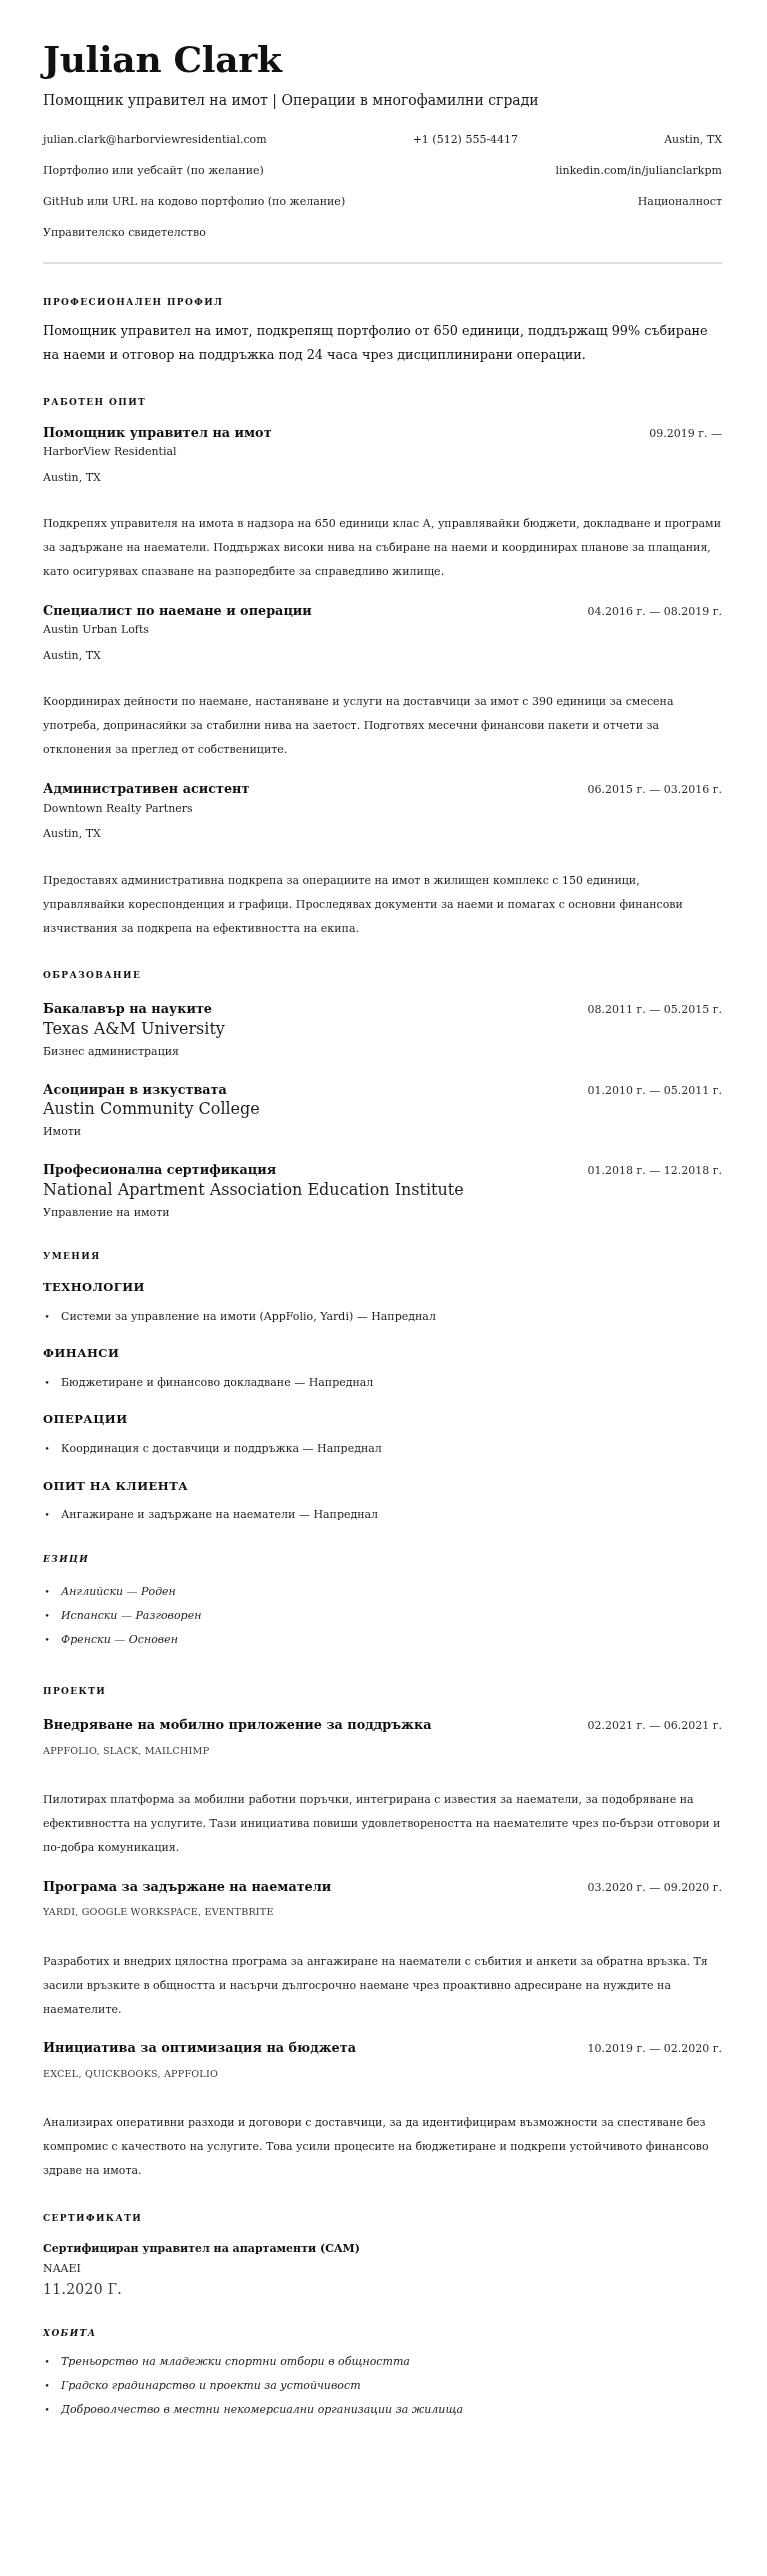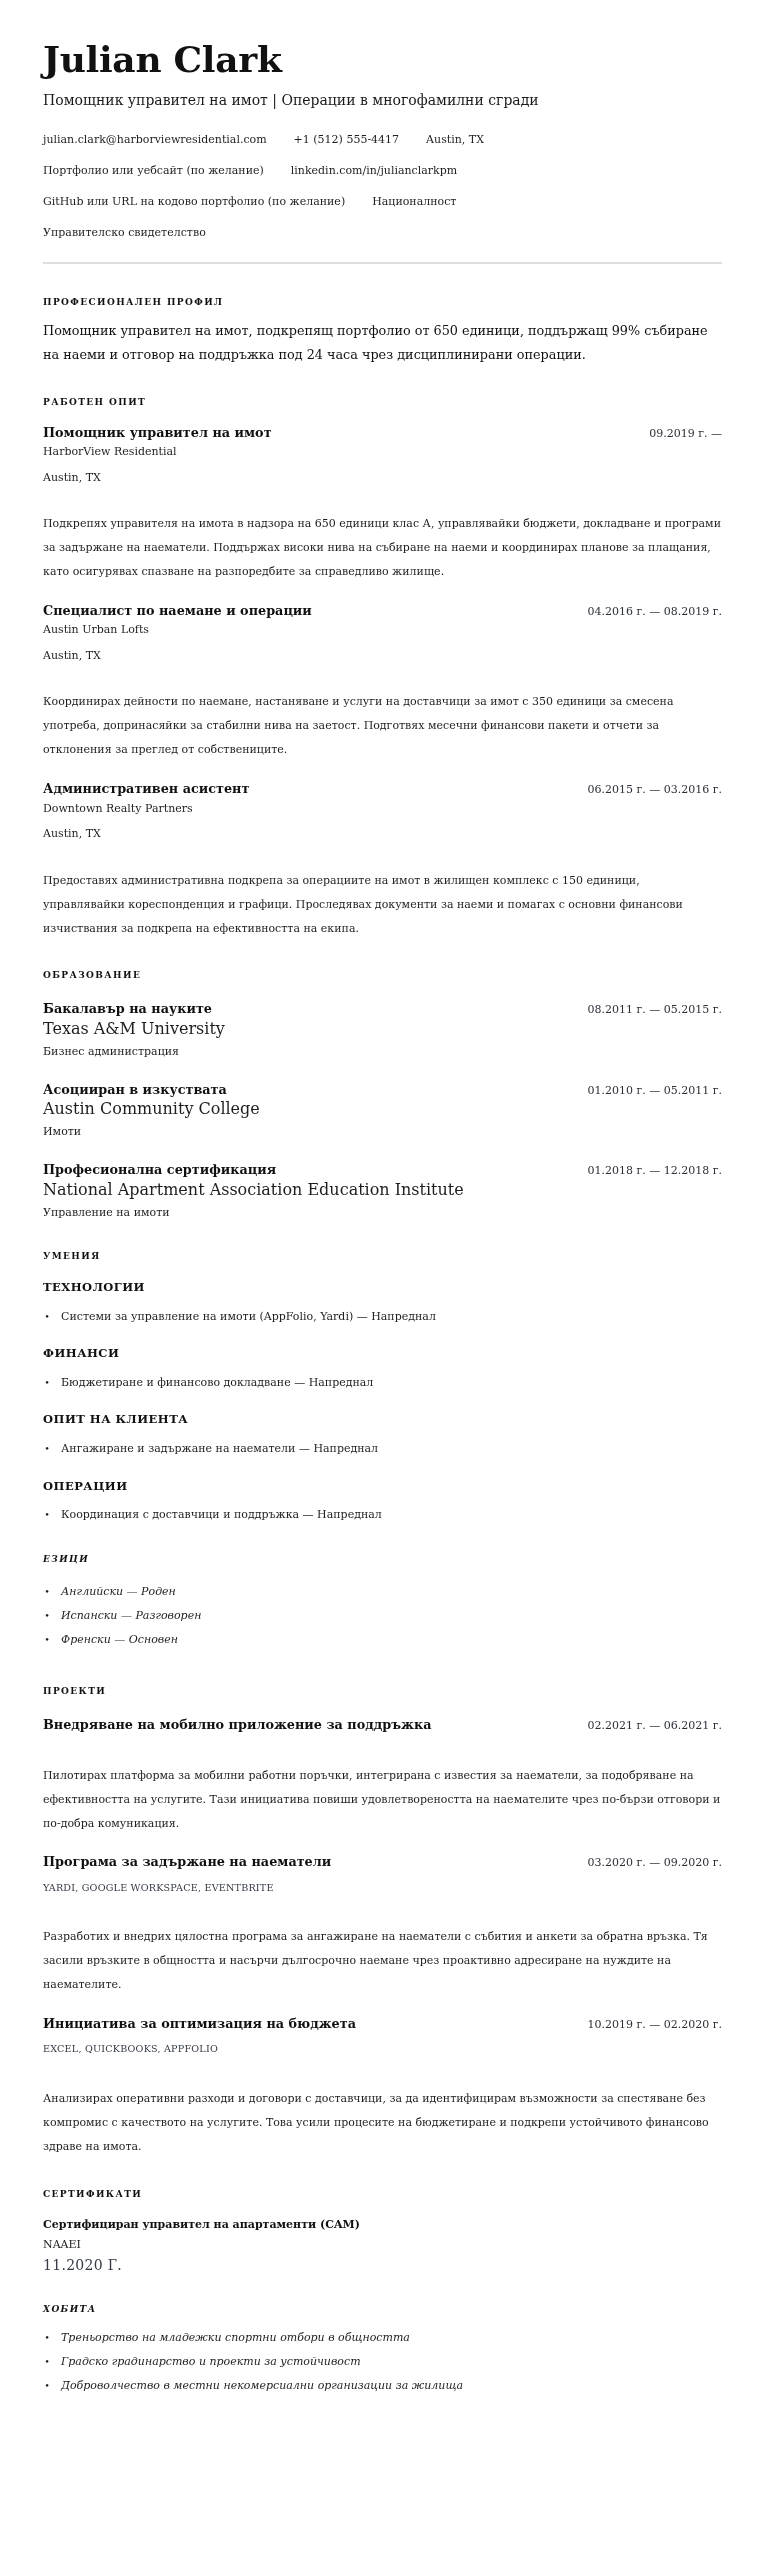--- a/index.html
+++ b/index.html
@@ -7,21 +7,21 @@
   body {
     width: 767px;
     min-height: 2576px;
     font-family: "DejaVu Serif", serif;
     color: #111111;
   }
   .page { padding: 37px 45px 25.6px 43px; width: 767px; }
   .name { font-size: 36px; font-weight: bold; line-height: 45px; color: #111; letter-spacing: -0.3px; }
   .headline { font-size: 14px; line-height: 19px; margin-top: 9px; color: #1a1a1a; }
   .contact { margin-top: 14px; font-size: 11px; color: #1e1e1e; }
-  .contact-line { height: 31px; line-height: 31px; display: flex; gap: 8px; white-space: nowrap; }
+  .contact-line { height: 31px; line-height: 31px; display: flex; gap: 8px; white-space: nowrap; justify-content: space-between; }
   .contact-line span + span { margin-left: 19px; }
   .divider { height: 1.9px; background: #dedede; margin-top: 14px; width: 679px; }
 
   .section { margin-top: 32px; }
   .section-title { font-size: 9px; font-weight: bold; letter-spacing: 1.4px; line-height: 12.8px; color: #111; text-transform: uppercase; }
   .profile-text { font-size: 12.8px; line-height: 24px; margin-top: 10.2px; color: #111; width: 679px; }
 
   .entry { margin-top: 15.3px; width: 679px; }
   .entry-head { display: flex; justify-content: space-between; align-items: baseline; }
   .entry-title { font-size: 12.8px; font-weight: bold; line-height: 19px; color: #111; }
@@ -98,21 +98,21 @@
       <p class="entry-desc">Подкрепях управителя на имота в надзора на 650 единици клас А, управлявайки бюджети, докладване и програми за задържане на наематели. Поддържах високи нива на събиране на наеми и координирах планове за плащания, като осигурявах спазване на разпоредбите за справедливо жилище.</p>
     </div>
 
     <div class="entry exp-entry">
       <div class="entry-head">
         <div class="entry-title">Специалист по наемане и операции</div>
         <div class="entry-date">04.2016 г. — 08.2019 г.</div>
       </div>
       <div class="entry-sub">Austin Urban Lofts</div>
       <div class="entry-loc">Austin, TX</div>
-      <p class="entry-desc">Координирах дейности по наемане, настаняване и услуги на доставчици за имот с 350 единици за смесена употреба, допринасяйки за стабилни нива на заетост. Подготвях месечни финансови пакети и отчети за отклонения за преглед от собствениците.</p>
+      <p class="entry-desc">Координирах дейности по наемане, настаняване и услуги на доставчици за имот с 390 единици за смесена употреба, допринасяйки за стабилни нива на заетост. Подготвях месечни финансови пакети и отчети за отклонения за преглед от собствениците.</p>
     </div>
 
     <div class="entry exp-entry">
       <div class="entry-head">
         <div class="entry-title">Административен асистент</div>
         <div class="entry-date">06.2015 г. — 03.2016 г.</div>
       </div>
       <div class="entry-sub">Downtown Realty Partners</div>
       <div class="entry-loc">Austin, TX</div>
       <p class="entry-desc">Предоставях административна подкрепа за операциите на имот в жилищен комплекс с 150 единици, управлявайки кореспонденция и графици. Проследявах документи за наеми и помагах с основни финансови изчиствания за подкрепа на ефективността на екипа.</p>
@@ -159,29 +159,29 @@
         <li>Системи за управление на имоти (AppFolio, Yardi) — Напреднал</li>
       </ul>
     </div>
     <div class="skill-group">
       <h3 class="skill-group-title">ФИНАНСИ</h3>
       <ul class="bullets">
         <li>Бюджетиране и финансово докладване — Напреднал</li>
       </ul>
     </div>
     <div class="skill-group">
+      <h3 class="skill-group-title">ОПЕРАЦИИ</h3>
+      <ul class="bullets">
+        <li>Координация с доставчици и поддръжка — Напреднал</li>
+      </ul>
+    </div>
+    <div class="skill-group">
       <h3 class="skill-group-title">ОПИТ НА КЛИЕНТА</h3>
       <ul class="bullets">
         <li>Ангажиране и задържане на наематели — Напреднал</li>
-      </ul>
-    </div>
-    <div class="skill-group">
-      <h3 class="skill-group-title">ОПЕРАЦИИ</h3>
-      <ul class="bullets">
-        <li>Координация с доставчици и поддръжка — Напреднал</li>
       </ul>
     </div>
   </section>
 
   <section class="section" style="margin-top:25.6px;font-style:italic;">
     <h2 class="section-title">ЕЗИЦИ</h2>
     <ul class="bullets" style="margin-top:14px;">
       <li>Английски — Роден</li>
       <li>Испански — Разговорен</li>
       <li>Френски — Основен</li>
@@ -189,20 +189,21 @@
   </section>
 
   <section class="section" style="margin-top:33px;">
     <h2 class="section-title">ПРОЕКТИ</h2>
 
     <div class="proj-entry" style="margin-top:18px;">
       <div class="entry-head">
         <div class="entry-title">Внедряване на мобилно приложение за поддръжка</div>
         <div class="entry-date">02.2021 г. — 06.2021 г.</div>
       </div>
+      <div class="proj-tech">APPFOLIO, SLACK, MAILCHIMP</div>
       <p class="proj-desc">Пилотирах платформа за мобилни работни поръчки, интегрирана с известия за наематели, за подобряване на ефективността на услугите. Тази инициатива повиши удовлетвореността на наемателите чрез по-бързи отговори и по-добра комуникация.</p>
     </div>
 
     <div class="proj-entry">
       <div class="entry-head">
         <div class="entry-title">Програма за задържане на наематели</div>
         <div class="entry-date">03.2020 г. — 09.2020 г.</div>
       </div>
       <div class="proj-tech">YARDI, GOOGLE WORKSPACE, EVENTBRITE</div>
       <p class="proj-desc">Разработих и внедрих цялостна програма за ангажиране на наематели с събития и анкети за обратна връзка. Тя засили връзките в общността и насърчи дългосрочно наемане чрез проактивно адресиране на нуждите на наемателите.</p>

